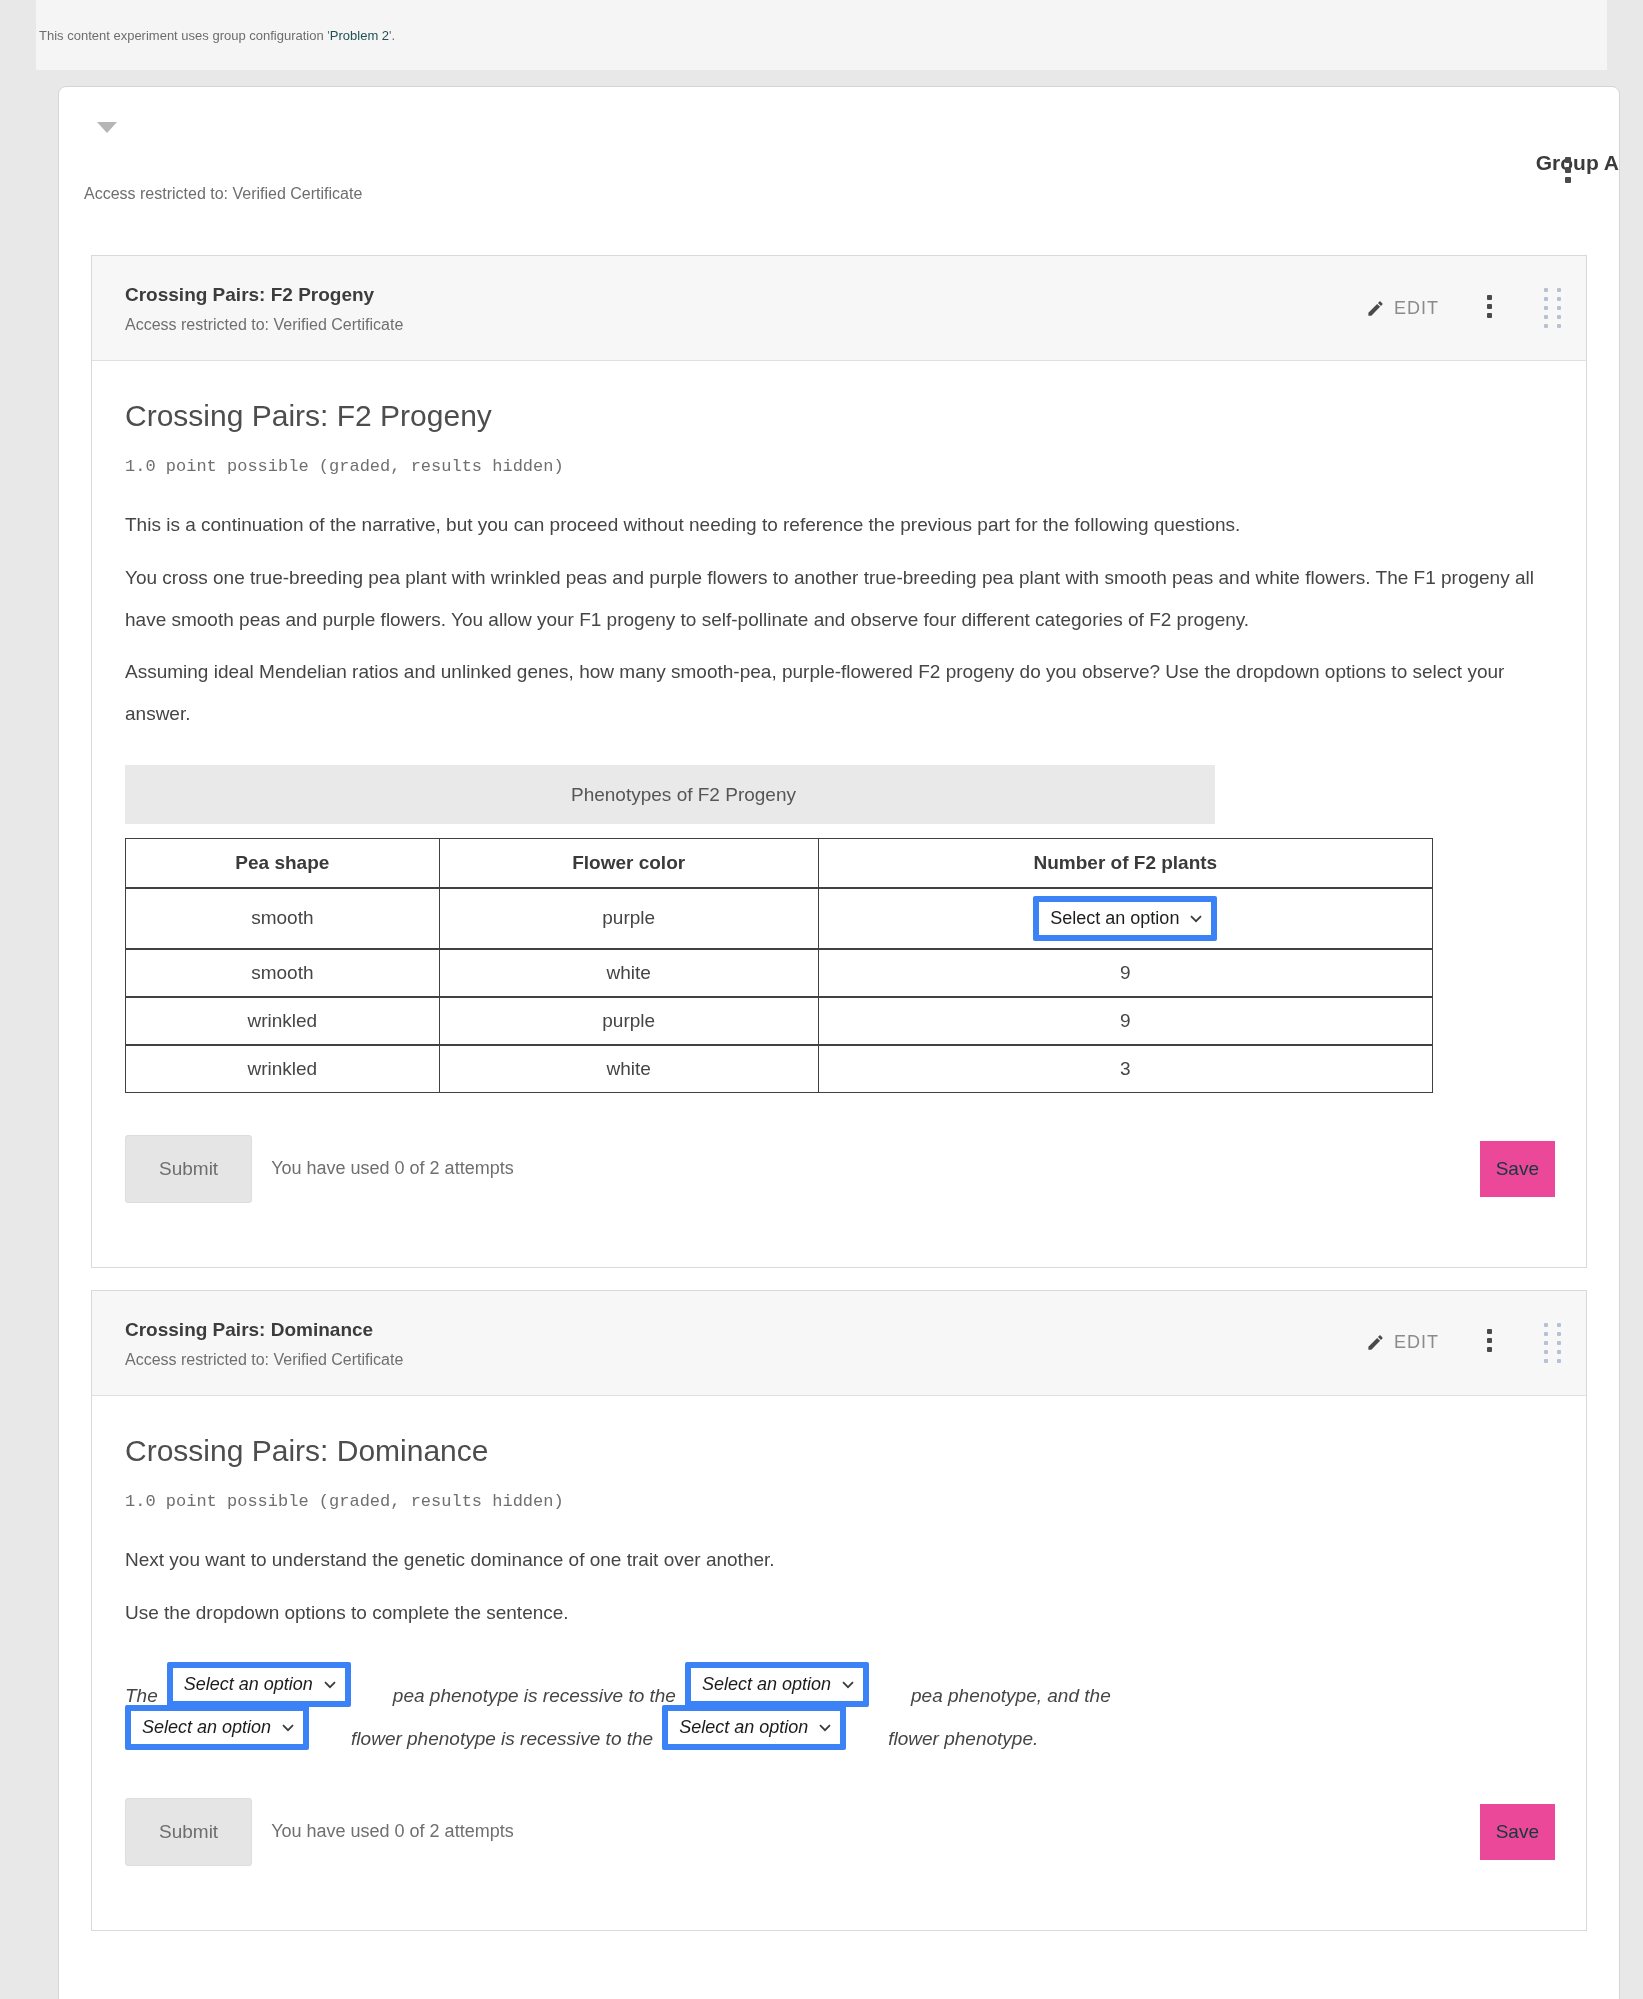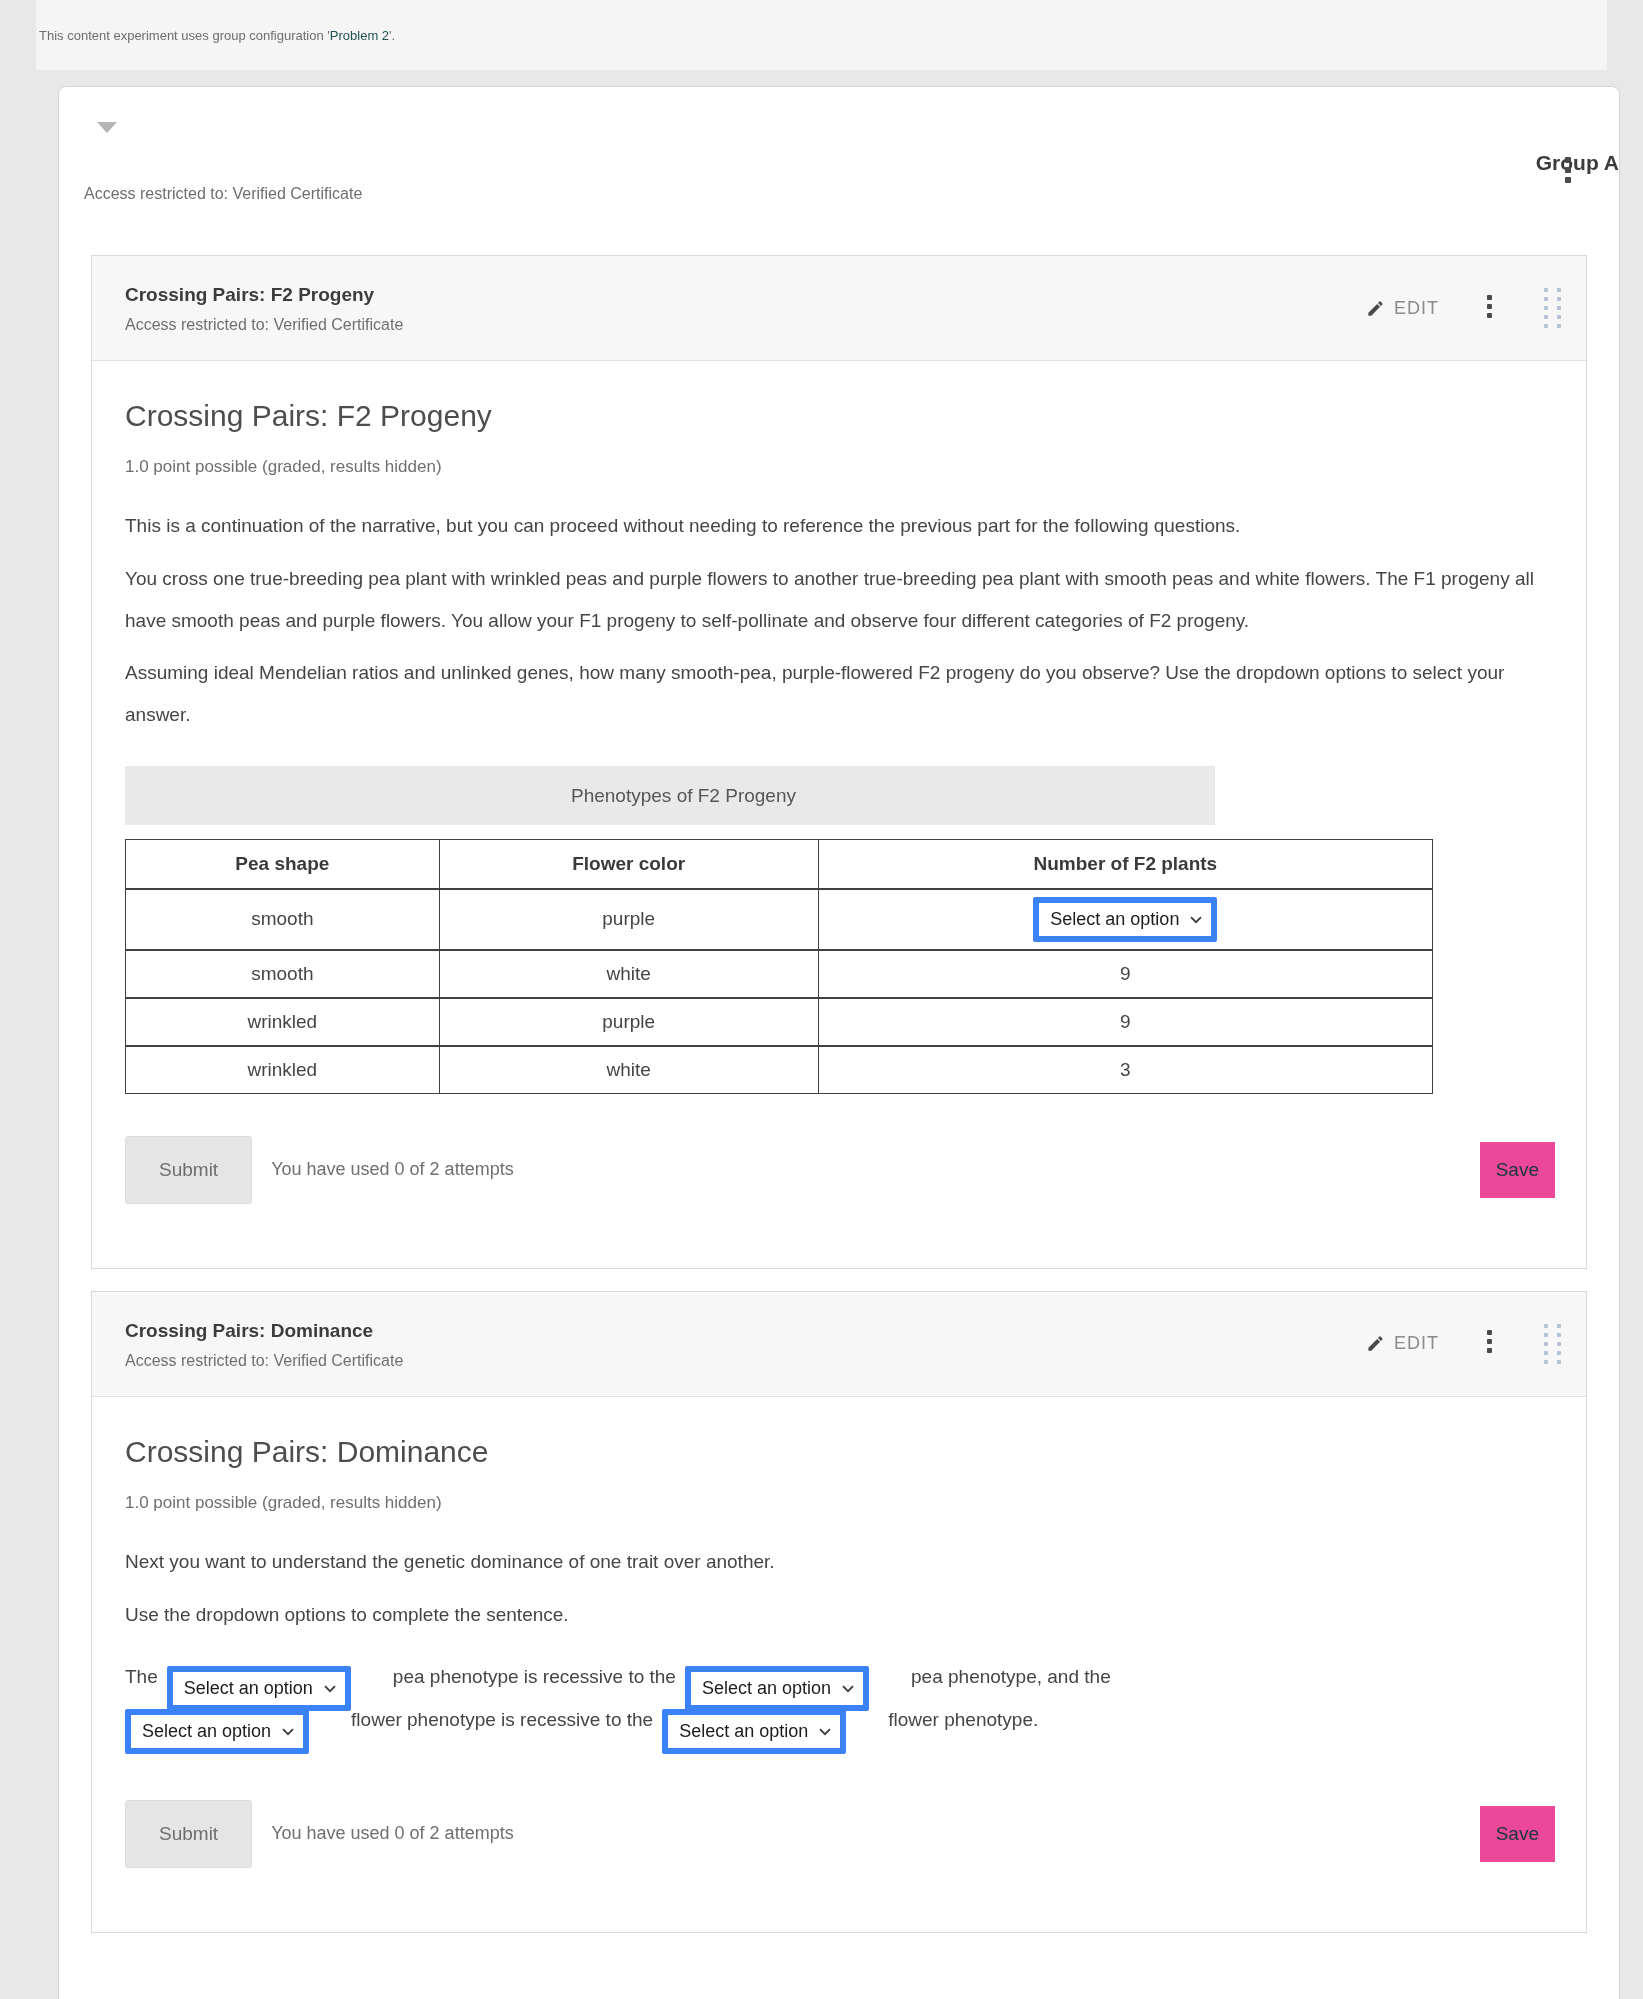--- a/index.html
+++ b/index.html
@@ -126,20 +126,21 @@
   .problem-title {
     margin-top: 26px;
     font-size: 30px;
     font-weight: 400;
     color: #4d4d4d;
   }
   .points-text {
     margin-top: 24px;
     font-size: 17px;
     color: #6f6f6f;
+    font-family: Liberation Mono, monospace;
   }
   .prose { margin-top: 28px; font-size: 19px; color: #454545; line-height: 2.2; }
   .prose p { margin-bottom: 11px; }
 
   
   .table-caption {
     margin-top: 30px;
     width: 1090px;
     height: 59px;
     line-height: 59px;
@@ -213,23 +214,24 @@
     background: #ec4899;
     border: none;
     padding: 17px 16px;
     cursor: pointer;
   }
 
   
   .sentence { margin-top: 30px; font-size: 19px; color: #454545; }
   .sentence-line {
     display: flex;
-    align-items: flex-start;
+    align-items: flex-end;
     height: 43px;
     white-space: pre;
+    font-style: italic;
   }
   .sentence-line .fake-select { margin: 0 42px 0 9px; }
   .sentence-line .fake-select:first-child { margin-left: 0; }
   .action-row.second { margin-top: 48px; }
 </style>
 </head>
 <body>
 
 <div class="banner">
   <span>This content experiment uses group configuration '</span><a href="#">Problem 2</a><span>'.</span>

